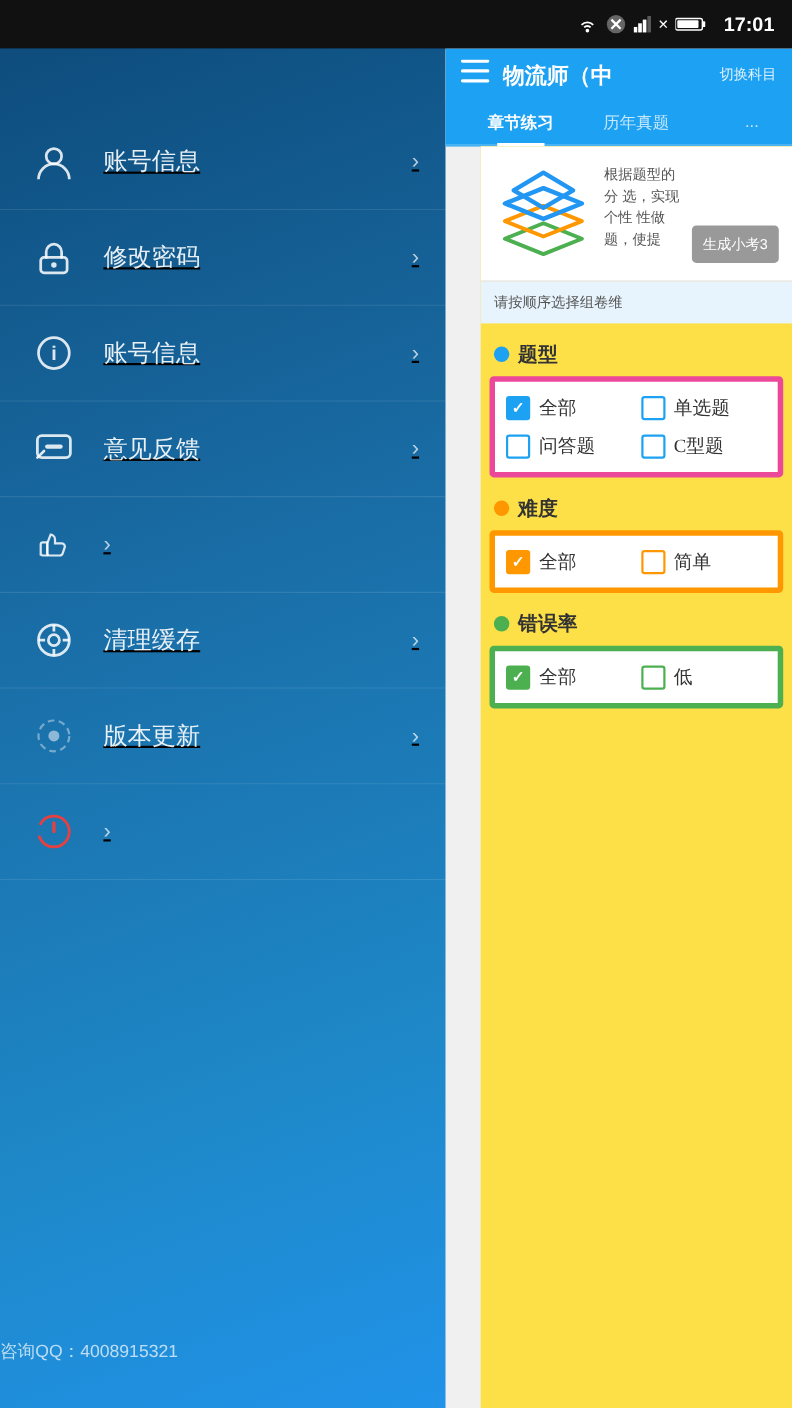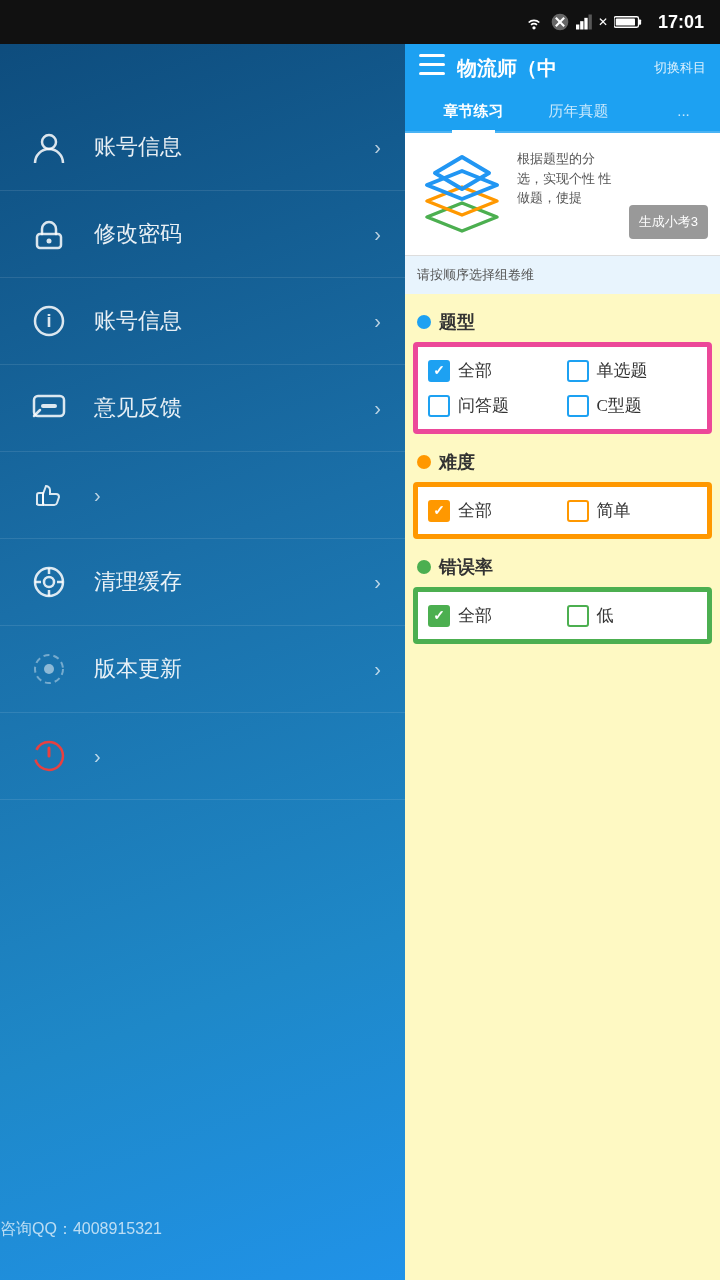--- a/index.html
+++ b/index.html
@@ -41,20 +41,21 @@
     
     .sidebar {
       position: absolute;
       top: 44px;
       left: 0;
       width: 405px;
       height: calc(1280px - 44px);
       background: transparent;
       padding-top: 60px;
       z-index: 10;
+      text-decoration: underline;
     }
     .sidebar-item {
       display: flex;
       align-items: center;
       padding: 18px 24px;
       cursor: pointer;
       border-bottom: 1px solid rgba(255,255,255,0.1);
     }
     .sidebar-item-icon {
       width: 50px;
@@ -155,22 +156,23 @@
       left: 20%;
       width: 60%;
       height: 3px;
       background: white;
     }
 
     
     .main-content {
       flex: 1;
       overflow-y: auto;
-      background: #fef9c3;
+      background: #fde047;
       padding-bottom: 82px;
+      margin-left: 32px;
     }
 
     
     .banner-area {
       background: white;
       padding: 16px 12px;
       display: flex;
       gap: 10px;
       align-items: flex-start;
       border-bottom: 1px solid #ddd;

